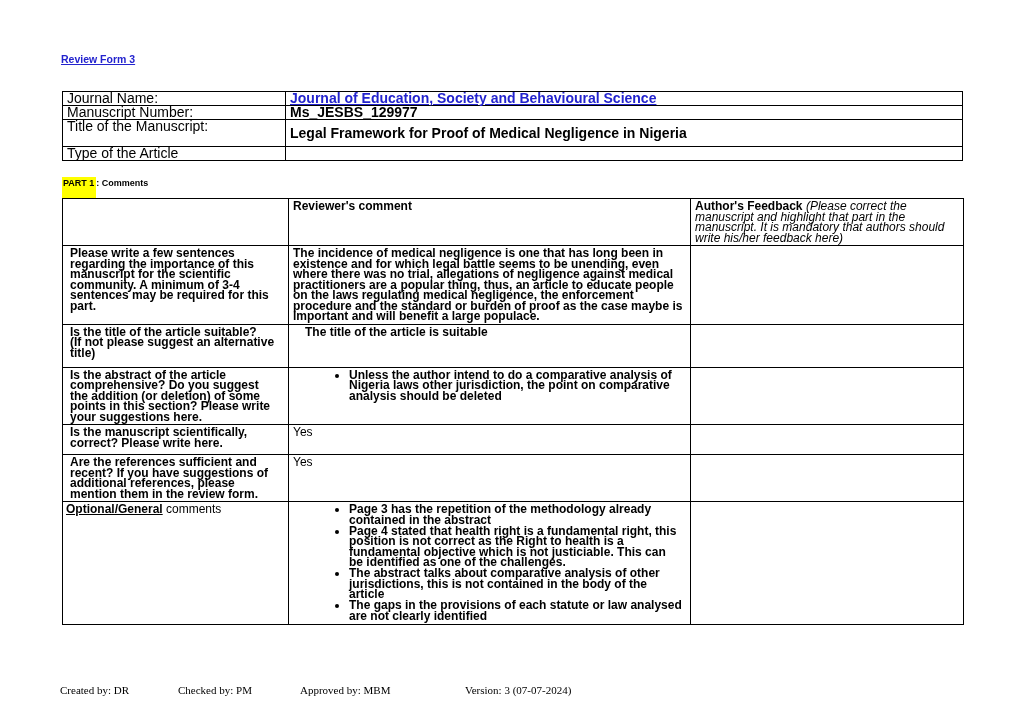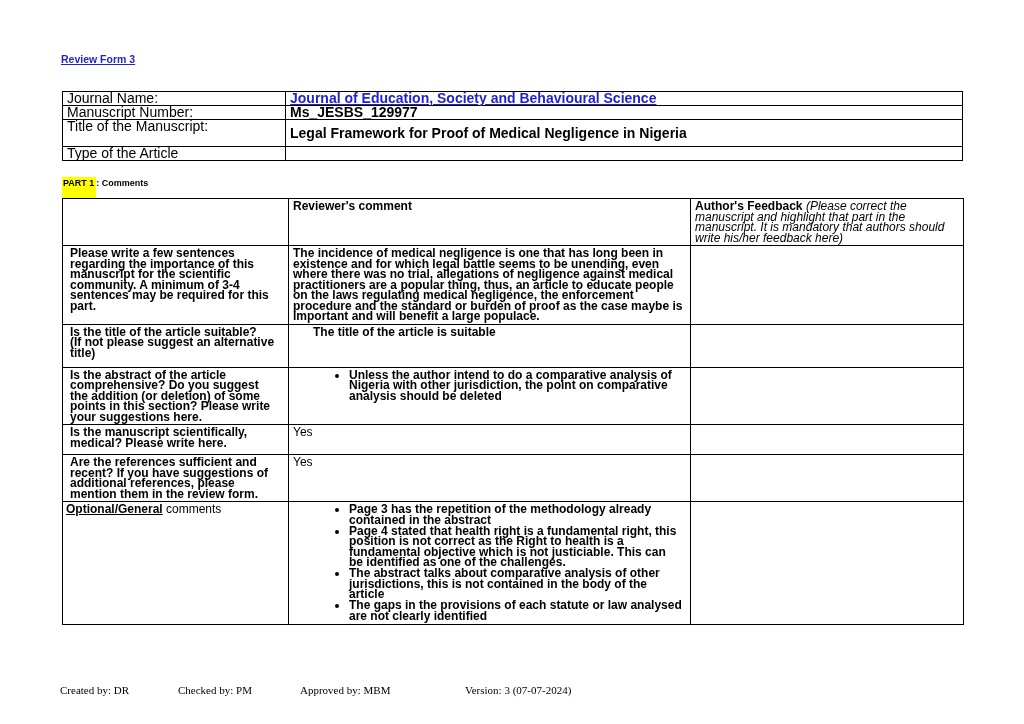--- a/index.html
+++ b/index.html
@@ -55,21 +55,21 @@
   .comments-table tr.row3  { height: 55px; }
   .comments-table tr.row4  { height: 30px; }
   .comments-table tr.row5  { height: 39px; }
   .comments-table tr.row6  { height: 31px; }
   .comments-table tr.row7  { height: 83px; }
 
   .comments-table td.qcell { font-weight: bold; padding-left: 7px; padding-right: 8px; }
   .comments-table td.qcell-flush { font-weight: bold; padding-left: 3px; }
   .comments-table td.ccell { font-weight: bold; }
   .comments-table td.ccell-plain { font-weight: normal; }
-  .comments-table td.indent20 { padding-left: 24px; }
+  .comments-table td.indent20 { padding-left: 16px; }
   .hdr-reviewer { font-weight: bold; }
   .hdr-author-bold { font-weight: bold; }
   .hdr-author-note { font-style: italic; font-weight: normal; }
   .underlined { text-decoration: underline; }
   .qrest { font-weight: normal; }
 
   ul.bullets { margin: 0; padding: 0 4px 0 56px; }
   ul.bullets li { margin: 0 0 0.5px 0; }
 
   
@@ -139,28 +139,28 @@
           <div>(If not please suggest an alternative title)</div>
         </td>
         <td class="ccell indent20">The title of the article is suitable</td>
         <td></td>
       </tr>
 
       <tr class="row3">
         <td class="qcell">Is the abstract of the article comprehensive? Do you suggest the addition (or deletion) of some points in this section? Please write your suggestions here.</td>
         <td class="ccell">
           <ul class="bullets">
-            <li>Unless the author intend to do a comparative analysis of Nigeria with other jurisdiction, the point on comparative analysis should be deleted</li>
+            <li>Unless the author intend to do a comparative analysis of Nigeria laws other jurisdiction, the point on comparative analysis should be deleted</li>
           </ul>
         </td>
         <td></td>
       </tr>
 
       <tr class="row4">
-        <td class="qcell">Is the manuscript scientifically, medical? Please write here.</td>
+        <td class="qcell">Is the manuscript scientifically, correct? Please write here.</td>
         <td class="ccell-plain">Yes</td>
         <td></td>
       </tr>
 
       <tr class="row5">
         <td class="qcell">Are the references sufficient and recent? If you have suggestions of additional references, please mention them in the review form.</td>
         <td class="ccell-plain">Yes</td>
         <td></td>
       </tr>
 

